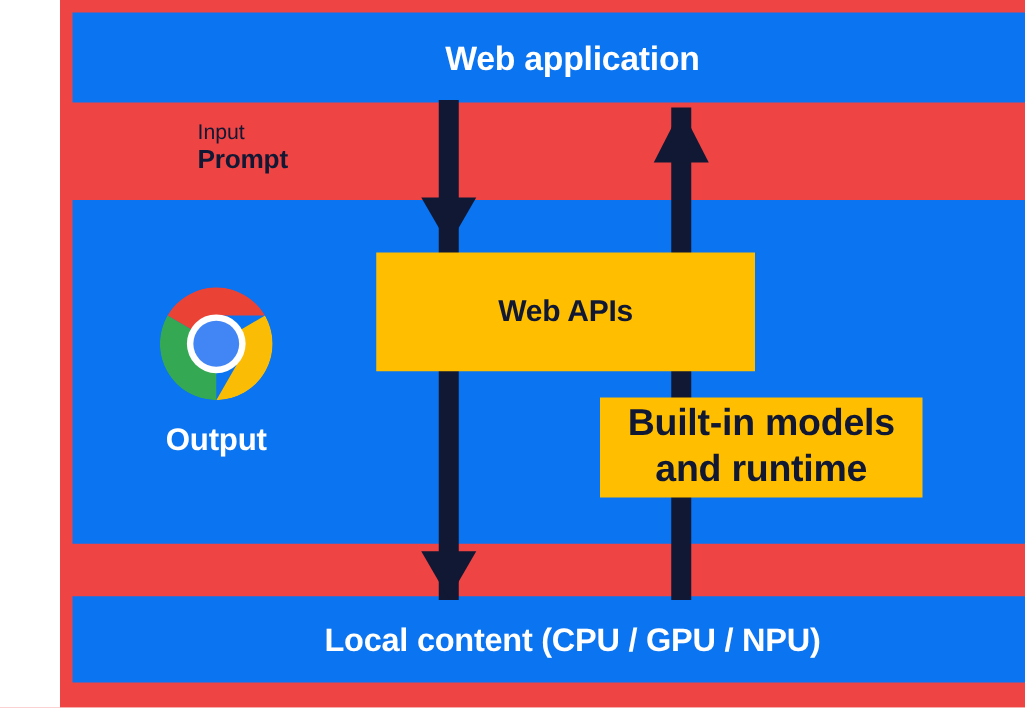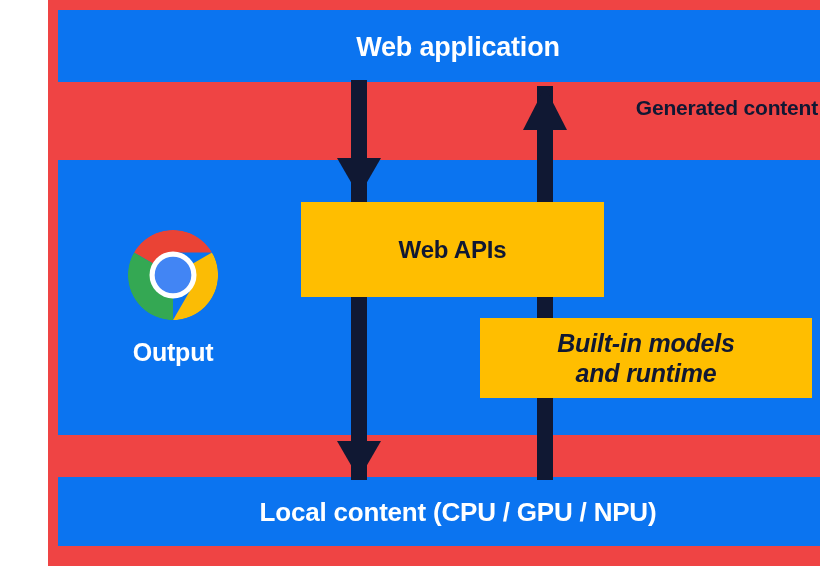--- a/index.html
+++ b/index.html
@@ -112,24 +112,23 @@
   #box-web-apis {
     left: 253px;
     top: 202px;
     width: 303px;
     height: 95px;
     font-size: 24px;
   }
   #box-builtin-models {
     left: 432px;
     top: 318px;
-    width: 332px;
+    width: 258px;
     height: 80px;
-    font-size: 25px;
-    font-style: italic;
+    font-size: 30px;
   }
 
   
   #browser-group {
     position: absolute;
     left: 45px;
     top: 228px;
     width: 160px;
     text-align: center;
   }
@@ -154,23 +153,26 @@
   <div class="band" id="band-web-application">
     <div class="band-title">Web application</div>
   </div>
 
   <div class="band" id="band-browser"></div>
 
   <div class="band" id="band-local-hardware">
     <div class="band-title">Local content (CPU / GPU / NPU)</div>
   </div>
 
+  <div class="flow-label" id="label-input">
+    <span class="kicker">Input</span>
+    <span class="value">Prompt</span>
+  </div>
 
   <div class="flow-label" id="label-output">
-    <span class="value">Generated content</span>
   </div>
 
   <svg id="arrows" viewBox="0 0 820 566">
 
     <g>
       <rect x="303" y="80" width="16" height="400" fill="#101833"></rect>
       <polygon points="289,158 333,158 311,196" fill="#101833"></polygon>
       <polygon points="289,441 333,441 311,479" fill="#101833"></polygon>
     </g>
 

